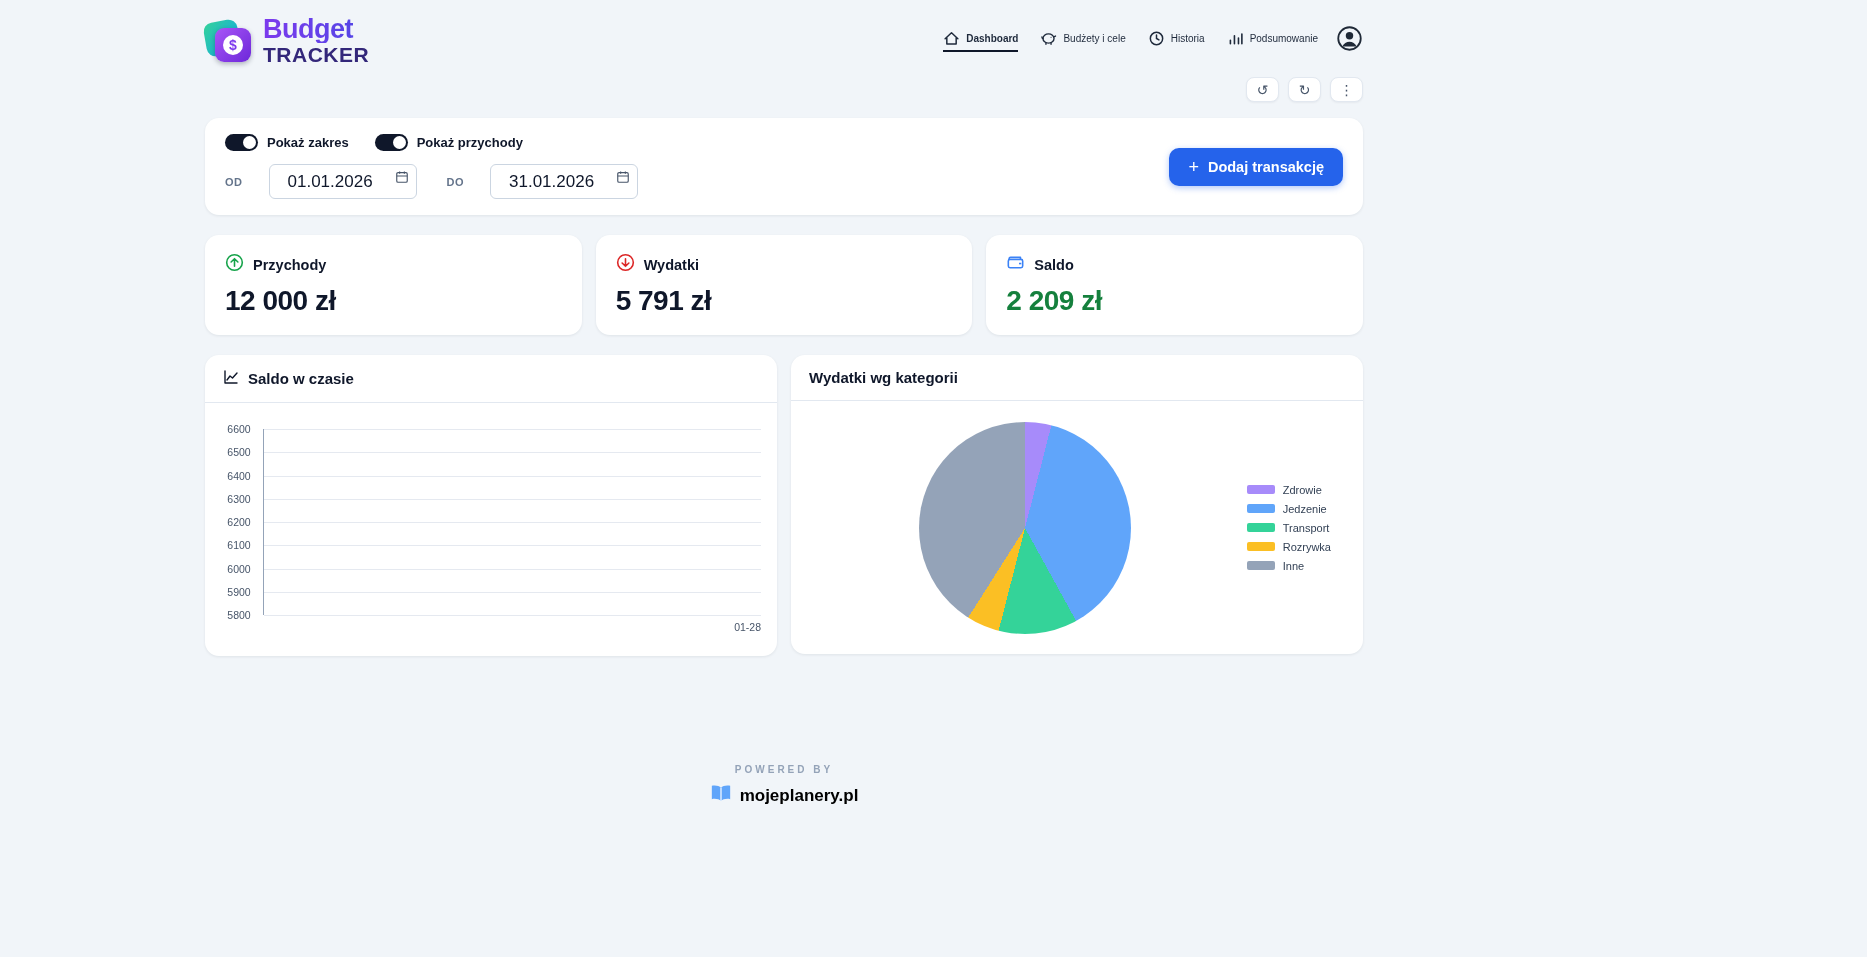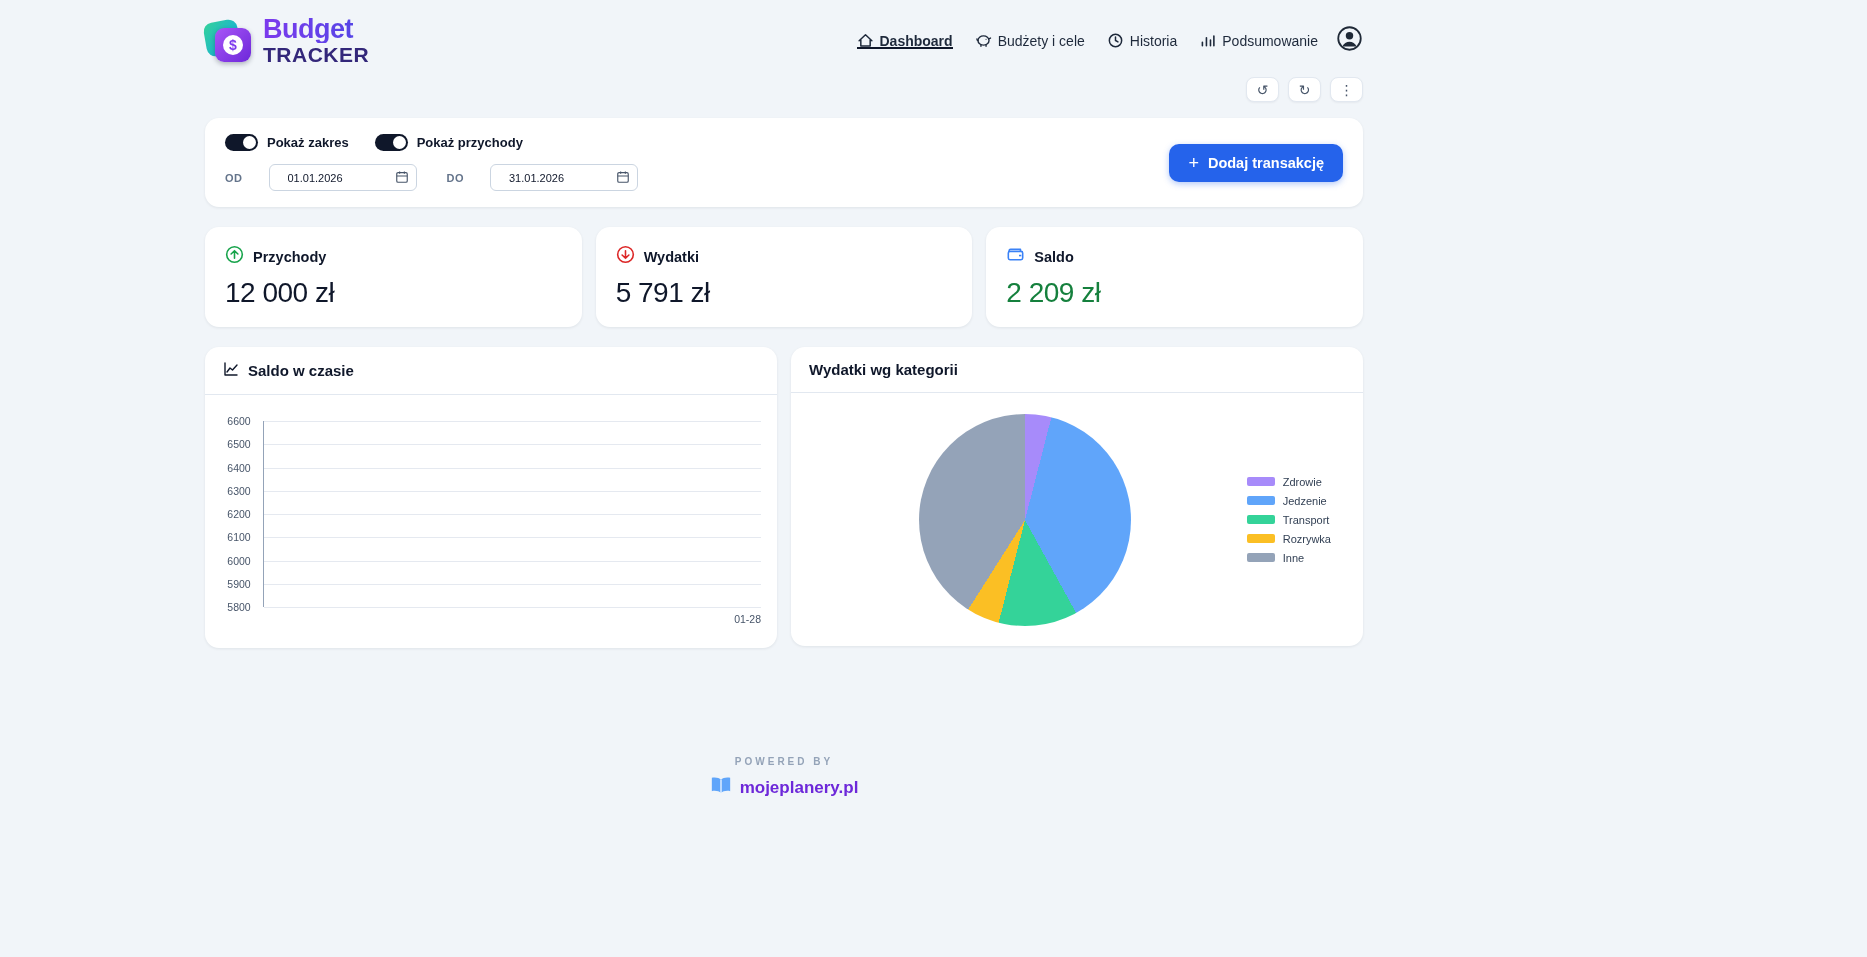--- a/index.html
+++ b/index.html
@@ -23,22 +23,22 @@
     background: linear-gradient(135deg, #a855f7, #6d28d9); display: flex; align-items: center; justify-content: center;
     box-shadow: 0 2px 5px rgba(15,23,42,.3); }
   .logo-coin { width: 20px; height: 20px; border-radius: 50%; background: #fff; color: #7c3aed;
     font-weight: 800; font-size: 14px; display: flex; align-items: center; justify-content: center; }
   .logo-text { line-height: 1; }
   .logo-line1 { font-size: 27px; font-weight: 800; letter-spacing: -0.5px;
     background: linear-gradient(90deg, #7c3aed, #4f46e5); -webkit-background-clip: text; background-clip: text; color: transparent; }
   .logo-line2 { font-size: 21px; font-weight: 800; letter-spacing: 0.5px; color: #33277a; margin-top: 1px; }
 
   .nav { display: flex; align-items: center; gap: 22px; }
-  .nav-item { display: flex; align-items: center; gap: 6px; font-size: 14px; color: #1e293b;
-    cursor: pointer; }
+  .nav-item { display: flex; align-items: center; gap: 6px; font-size: 10px; color: #1e293b;
+    cursor: pointer; padding-bottom: 5px; }
   .nav-item.active { font-weight: 700; box-shadow: inset 0 -2px 0 #0f172a; }
   .nav-item svg { display: block; }
   .avatar { width: 27px; height: 27px; border-radius: 50%; display: flex; align-items: center; justify-content: center;
     cursor: pointer; margin-left: -4px; }
 
   
   .quick-actions { display: flex; justify-content: flex-end; gap: 9px; margin-top: 12px; }
   .icon-btn { width: 33px; height: 25px; background: #fff; border: 1px solid #e2e8f0; border-radius: 8px;
     color: #475569; font-size: 14px; line-height: 1; display: flex; align-items: center; justify-content: center;
     cursor: pointer; box-shadow: 0 1px 2px rgba(15,23,42,.05); }
@@ -50,34 +50,34 @@
   .filter-card { margin-top: 16px; padding: 16px 20px; display: flex; justify-content: space-between; align-items: center; }
   .toggles-row { display: flex; gap: 26px; align-items: center; }
   .toggle-group { display: flex; gap: 9px; align-items: center; cursor: pointer; }
   .toggle { position: relative; width: 33px; height: 17px; border-radius: 999px; background: #0f172a; flex: none; }
   .toggle .knob { position: absolute; right: 2px; top: 2px; width: 13px; height: 13px; border-radius: 50%; background: #fff; }
   .toggle-label { font-size: 13px; font-weight: 700; color: #0f172a; }
   .dates-row { display: flex; gap: 30px; align-items: center; margin-top: 13px; }
   .date-group { display: flex; gap: 26px; align-items: center; }
   .date-label { font-size: 11px; font-weight: 700; color: #64748b; letter-spacing: 0.5px; }
   .date-wrap { position: relative; }
-  .date-input { width: 148px; height: 27px; border: 1px solid #cbd5e1; border-radius: 6px; background: #fff;
-    padding: 0 28px 0 18px; font-size: 11px; color: #0f172a; font-family: "Liberation Sans", sans-serif; }
+  .date-input { width: 148px; height: 35px; border: 1px solid #cbd5e1; border-radius: 6px; background: #fff;
+    padding: 0 28px 0 18px; font-size: 17px; color: #0f172a; font-family: "Liberation Sans", sans-serif; }
   .date-wrap svg { position: absolute; right: 8px; top: 6px; pointer-events: none; }
   .add-btn { display: flex; align-items: center; gap: 9px; background: #2563eb; color: #fff; border: none;
     font-family: "Liberation Sans", sans-serif; font-size: 14.5px; font-weight: 700; padding: 10px 19px;
     border-radius: 10px; cursor: pointer; box-shadow: 0 2px 6px rgba(37,99,235,.35); }
   .add-btn .plus { font-size: 18px; font-weight: 400; line-height: 1; }
 
   
   .stats-row { margin-top: 20px; display: grid; grid-template-columns: repeat(3, 1fr); gap: 14px; }
   .stat-card { padding: 18px 20px; }
   .stat-head { display: flex; align-items: center; gap: 9px; }
   .stat-label { font-size: 14.5px; font-weight: 700; color: #0f172a; }
-  .stat-value { margin-top: 9px; font-size: 28px; font-weight: 400; letter-spacing: -0.5px; }
+  .stat-value { margin-top: 9px; font-size: 28px; font-weight: 700; letter-spacing: -0.5px; }
 
   
   .charts-row { margin-top: 20px; display: grid; grid-template-columns: 1fr 1fr; gap: 14px; align-items: start; }
   .chart-card { overflow: hidden; }
   .chart-header { display: flex; align-items: center; gap: 9px; padding: 14px 18px; border-bottom: 1px solid #e2e8f0;
     font-size: 15px; font-weight: 700; color: #0f172a; }
   .line-body { height: 253px; padding: 26px 16px 0 12px; }
   .line-plot { position: relative; height: 186px; margin-left: 46px; border-left: 1px solid #94a3b8; }
   .ytick-label { position: absolute; left: -44px; width: 38px; text-align: center; transform: translateY(-50%);
     font-size: 10.5px; color: #475569; }
@@ -87,21 +87,21 @@
   .pie-body { height: 253px; display: flex; align-items: center; padding: 0 18px; }
   .pie { width: 212px; height: 212px; border-radius: 50%; margin-left: 110px; flex: none; }
   .legend { margin-left: auto; margin-right: 14px; display: flex; flex-direction: column; gap: 7px; }
   .legend-item { display: flex; align-items: center; gap: 8px; font-size: 11px; color: #334155; cursor: pointer; }
   .swatch { width: 28px; height: 9px; border-radius: 2px; flex: none; }
 
   
   .footer { margin-top: 108px; text-align: center; }
   .powered { font-size: 10px; font-weight: 700; letter-spacing: 3px; color: #94a3b8; }
   .footer-brand { margin-top: 9px; display: flex; align-items: center; justify-content: center; gap: 8px;
-    font-size: 17px; font-weight: 800; color: #6d28d9; cursor: pointer; }
+    font-size: 17px; font-weight: 800; color: #000000; cursor: pointer; }
 </style>
 </head>
 <body>
 
 <div class="app">
 
   <div class="header">
     <div class="logo">
       <div class="logo-icon">
         <div class="logo-card-back"></div>

